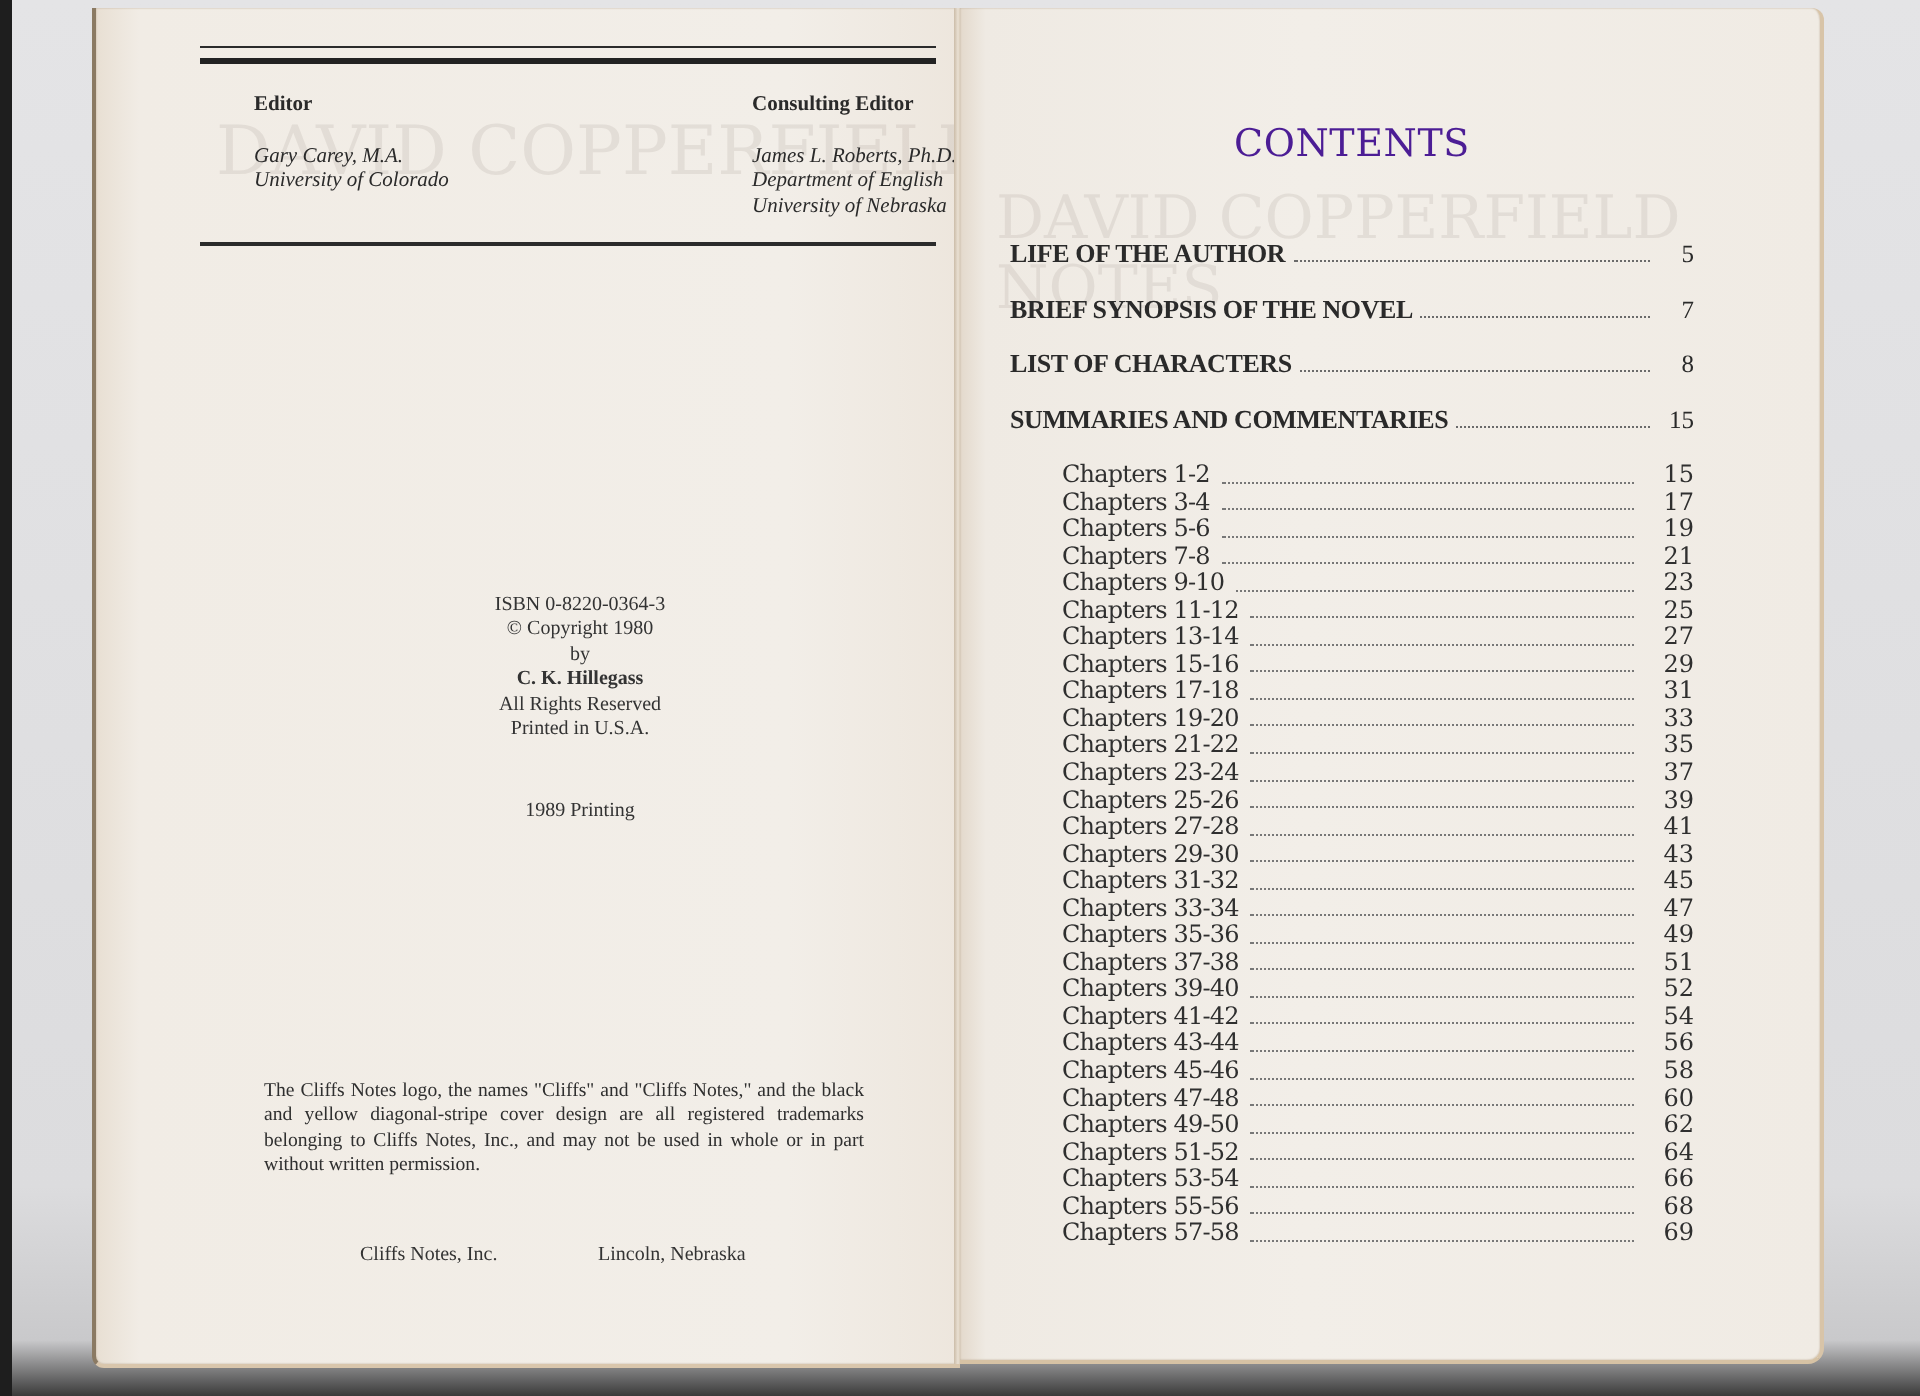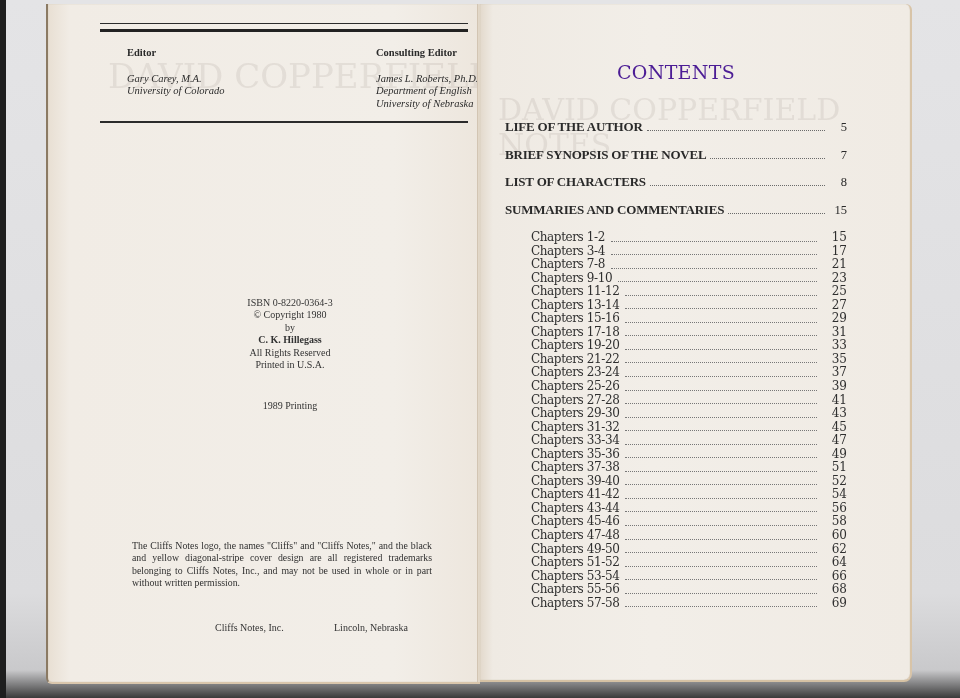--- a/index.html
+++ b/index.html
@@ -43,21 +43,21 @@
     font-family:"Liberation Serif", serif; color:#333; font-size:10px; line-height:12.4px;
   }
   .copyright .author { font-weight:bold; }
   .copyright .printing { margin-top:29px; display:block; }
 
   .trademark {
     position:absolute; left:132px; top:540px; width:300px;
     font-family:"Liberation Serif", serif; font-size:9.8px; line-height:12.3px;
     color:#2f2f2f; text-align:justify;
   }
-  .publisher { position:absolute; top:622px; font-family:"Liberation Serif", serif; font-size:10px; color:#333;margin-left:35px; }
+  .publisher { position:absolute; top:622px; font-family:"Liberation Serif", serif; font-size:10px; color:#333; }
 
   
   .toc-title {
     position:absolute; left:617px; top:61px;
     font-family:"DejaVu Serif", serif; font-size:19px; color:#4c1d95; letter-spacing:0.3px;
   }
   .toc-main { position:absolute; left:505px; width:342px; }
   .toc-row {
     display:flex; align-items:baseline; height:27.5px;
     font-family:"Liberation Serif", serif; color:#2a2a2a;
@@ -155,20 +155,25 @@
       <span class="t">Chapters 1-2</span>
       <span class="d"></span>
       <span class="p">15</span>
     </div>
     <div class="sub-row">
       <span class="t">Chapters 3-4</span>
       <span class="d"></span>
       <span class="p">17</span>
     </div>
     <div class="sub-row">
+      <span class="t">Chapters 5-6</span>
+      <span class="d"></span>
+      <span class="p">19</span>
+    </div>
+    <div class="sub-row">
       <span class="t">Chapters 7-8</span>
       <span class="d"></span>
       <span class="p">21</span>
     </div>
     <div class="sub-row">
       <span class="t">Chapters 9-10</span>
       <span class="d"></span>
       <span class="p">23</span>
     </div>
     <div class="sub-row">

